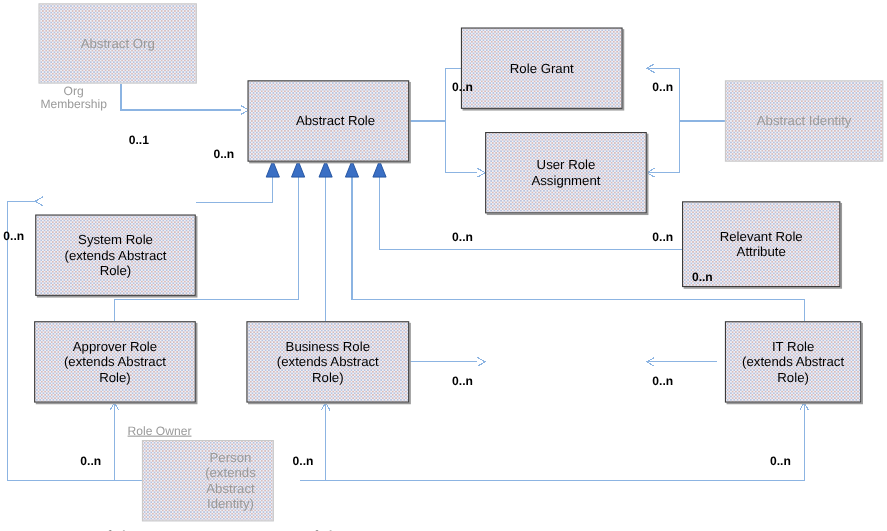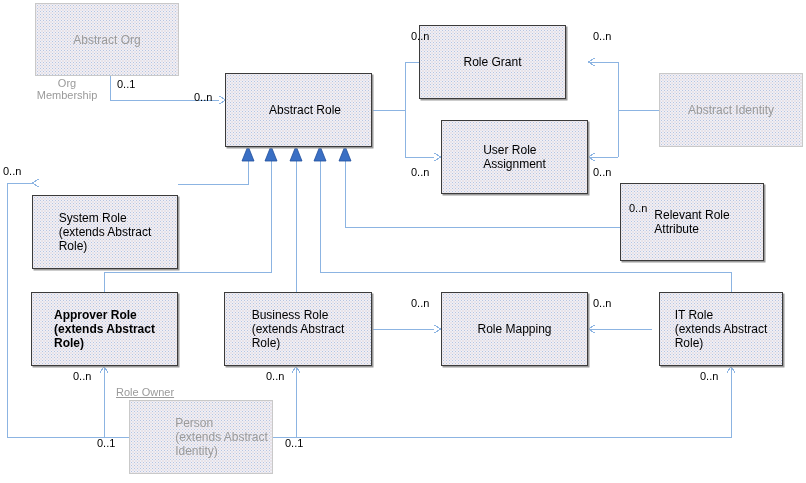--- a/index.html
+++ b/index.html
@@ -23,20 +23,21 @@
     left: 0;
     width: 806px;
     height: 483px;
   }
   .uml-box {
     position: absolute;
     box-sizing: border-box;
     display: flex;
     align-items: center;
     justify-content: center;
+    text-align: center;
     font-size: 12px;
     line-height: 14px;
     color: #000000;
     
     background-color: #eef0f7;
     background-image:
       radial-gradient(#b9c3dd 0.6px, transparent 0.6px),
       radial-gradient(#d8bcbc 0.6px, transparent 0.6px);
     background-size: 3px 3px, 3px 3px;
     background-position: 0 0, 1.5px 1.5px;
@@ -48,24 +49,25 @@
     box-shadow: none;
     color: #9a9a9a;
   }
   .uml-box .box-label {
     padding: 0 4px;
     white-space: pre-line;
   }
   .mult-label {
     position: absolute;
     font-size: 11px;
-    font-weight: normal;
+    font-weight: bold;
     color: #000000;
     line-height: 12px;
     white-space: nowrap;
+    margin-top: 44px;
   }
   .assoc-label {
     position: absolute;
     font-size: 11px;
     color: #9a9a9a;
     line-height: 12px;
     text-align: center;
     white-space: pre-line;
   }
 </style>
@@ -196,43 +198,40 @@
     <span class="box-label">System Role
 (extends Abstract
 Role)</span>
   </div>
 
   <div class="uml-box" style="left:620px;top:183px;width:144px;height:78px;">
     <span class="box-label">Relevant Role
 Attribute</span>
   </div>
 
-  <div class="uml-box" style="left:31px;top:292px;width:147px;height:74px;font-weight:bold;">
+  <div class="uml-box" style="left:31px;top:292px;width:147px;height:74px;">
     <span class="box-label">Approver Role
 (extends Abstract
 Role)</span>
   </div>
 
   <div class="uml-box" style="left:224px;top:292px;width:148px;height:74px;">
     <span class="box-label">Business Role
 (extends Abstract
 Role)</span>
   </div>
 
-  <div class="uml-box" style="left:441px;top:292px;width:147px;height:74px;">
-    <span class="box-label">Role Mapping</span>
-  </div>
 
   <div class="uml-box" style="left:659px;top:292px;width:124px;height:74px;">
     <span class="box-label">IT Role
 (extends Abstract
 Role)</span>
   </div>
 
-  <div class="uml-box abstract" style="left:129px;top:400px;width:144px;height:74px;padding-left:41px;">
+  <div class="uml-box abstract" style="left:129px;top:400px;width:120px;height:74px;padding-left:41px;">
     <span class="box-label">Person
 (extends Abstract
 Identity)</span>
   </div>
 
   <span class="mult-label" style="left:117px;top:78px;">0..1</span>
   <span class="mult-label" style="left:194px;top:91px;">0..n</span>
   <span class="mult-label" style="left:411px;top:30px;">0..n</span>
   <span class="mult-label" style="left:593px;top:30px;">0..n</span>
   <span class="mult-label" style="left:411px;top:166px;">0..n</span>

